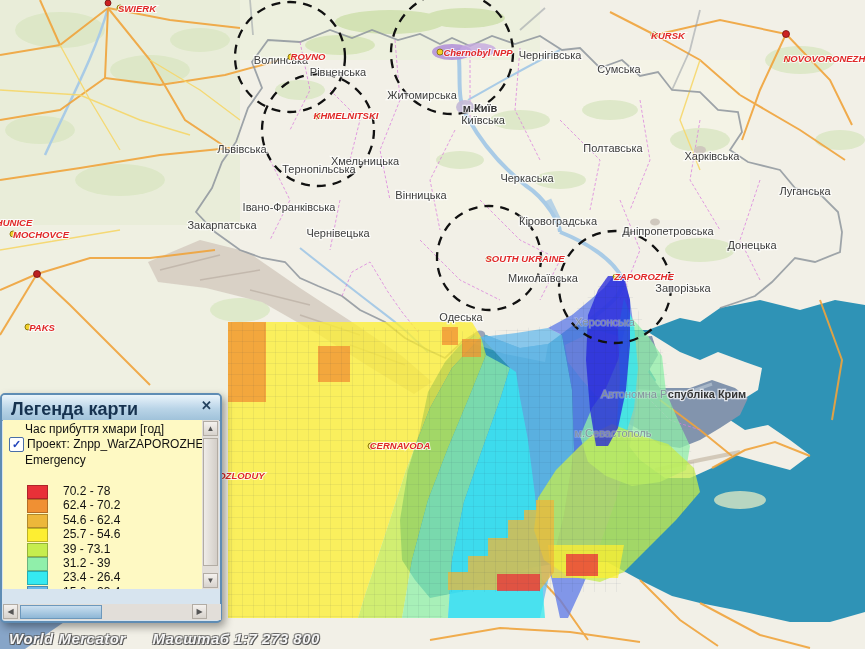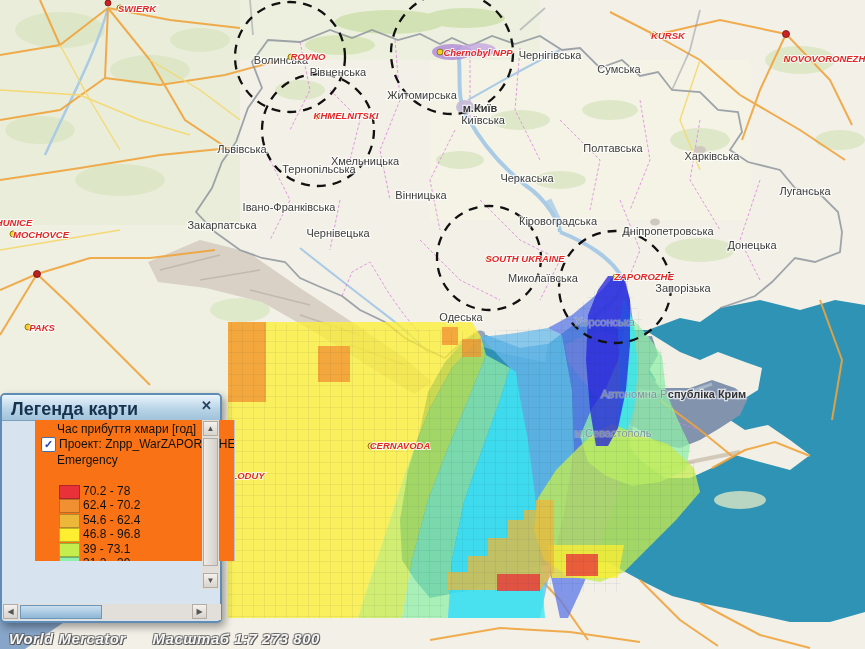--- a/index.html
+++ b/index.html
@@ -20,30 +20,30 @@
 
   
   #legend-panel{position:absolute;left:0;top:393px;width:222px;height:230px;
     background:#d7e4ef;border:2px solid #5e8cb4;border-radius:5px;box-sizing:border-box;
     box-shadow:3px 4px 8px rgba(0,0,0,.38);}
   #lp-title{position:absolute;left:0;top:0;right:0;height:25px;
     background:linear-gradient(#eaf4fb,#b9d4e7 55%,#a0c2da);
     border-bottom:1px solid #7aa0be;border-radius:3px 3px 0 0;}
   #lp-title .t{position:absolute;left:9px;top:4px;font-size:18px;font-weight:bold;color:#16324f;}
   #lp-close{position:absolute;right:8px;top:3px;font-size:13px;font-weight:bold;color:#24425e;cursor:pointer;}
-  #lp-body{position:absolute;left:1px;top:25px;width:199px;height:141px;background:#f97316;
-    overflow:hidden;border-right:1px solid #b8c4cc;margin-left:32px;}
+  #lp-body{position:absolute;left:1px;top:25px;width:199px;height:169px;background:#fef9c3;
+    overflow:hidden;border-right:1px solid #b8c4cc;}
   .lp-line{position:absolute;font-size:12px;color:#111;white-space:nowrap;}
   #lp-check{position:absolute;left:6px;top:17px;width:13px;height:13px;background:#fff;
     border:1px solid #4a6fa8;border-radius:2px;font-size:11px;line-height:12px;text-align:center;
     color:#2244bb;font-weight:bold;cursor:pointer;}
   #lp-rows{position:absolute;left:0;top:64px;width:100%;}
   .lp-row{position:absolute;left:0;height:14px;width:100%;}
   .lp-sw{position:absolute;left:24px;top:1px;width:19px;height:12px;border:1px solid rgba(0,0,0,.25);}
-  .lp-rt{position:absolute;left:48px;top:0px;font-size:12px;color:#111;}
+  .lp-rt{position:absolute;left:60px;top:0px;font-size:12px;color:#111;}
   
   #lp-vscroll{position:absolute;right:1px;top:25px;width:17px;height:169px;background:#e2ded9;}
   #lp-hscroll{position:absolute;left:1px;bottom:1px;height:16px;width:218px;background:#e2ded9;}
   .sb-btn{position:absolute;width:15px;height:15px;background:linear-gradient(#f4f1ee,#d8d3cd);
     border:1px solid #b2aca4;box-sizing:border-box;color:#555;font-size:8px;line-height:13px;
     text-align:center;cursor:pointer;}
   #lp-vthumb{position:absolute;left:1px;top:18px;width:15px;height:128px;
     background:linear-gradient(90deg,#efece8,#d3cec8);border:1px solid #b2aca4;box-sizing:border-box;cursor:grab;}
   #lp-hthumb{position:absolute;left:17px;top:1px;width:82px;height:14px;
     background:linear-gradient(#cadff0,#8fb7d6);border:1px solid #6d98bc;box-sizing:border-box;cursor:grab;}
@@ -312,21 +312,21 @@
           <div class="lp-row" style="top: 14.4px; text-align: center;">
             <div class="lp-sw" style="background: rgb(240, 144, 51);"></div>
             <div class="lp-rt">62.4 - 70.2</div>
           </div>
           <div class="lp-row" style="top: 28.8px;">
             <div class="lp-sw" style="background: rgb(237, 183, 58);"></div>
             <div class="lp-rt">54.6 - 62.4</div>
           </div>
           <div class="lp-row" style="top: 43.2px;">
             <div class="lp-sw" style="background: rgb(253, 238, 50);"></div>
-            <div class="lp-rt">46.8 - 96.8</div>
+            <div class="lp-rt">25.7 - 54.6</div>
           </div>
           <div class="lp-row" style="top: 57.6px;">
             <div class="lp-sw" style="background: rgb(198, 237, 78);"></div>
             <div class="lp-rt">39 - 73.1</div>
           </div>
           <div class="lp-row" style="top: 72px;">
             <div class="lp-sw" style="background: rgb(144, 239, 170);"></div>
             <div class="lp-rt">31.2 - 39</div>
           </div>
           <div class="lp-row" style="top: 86.4px;">

